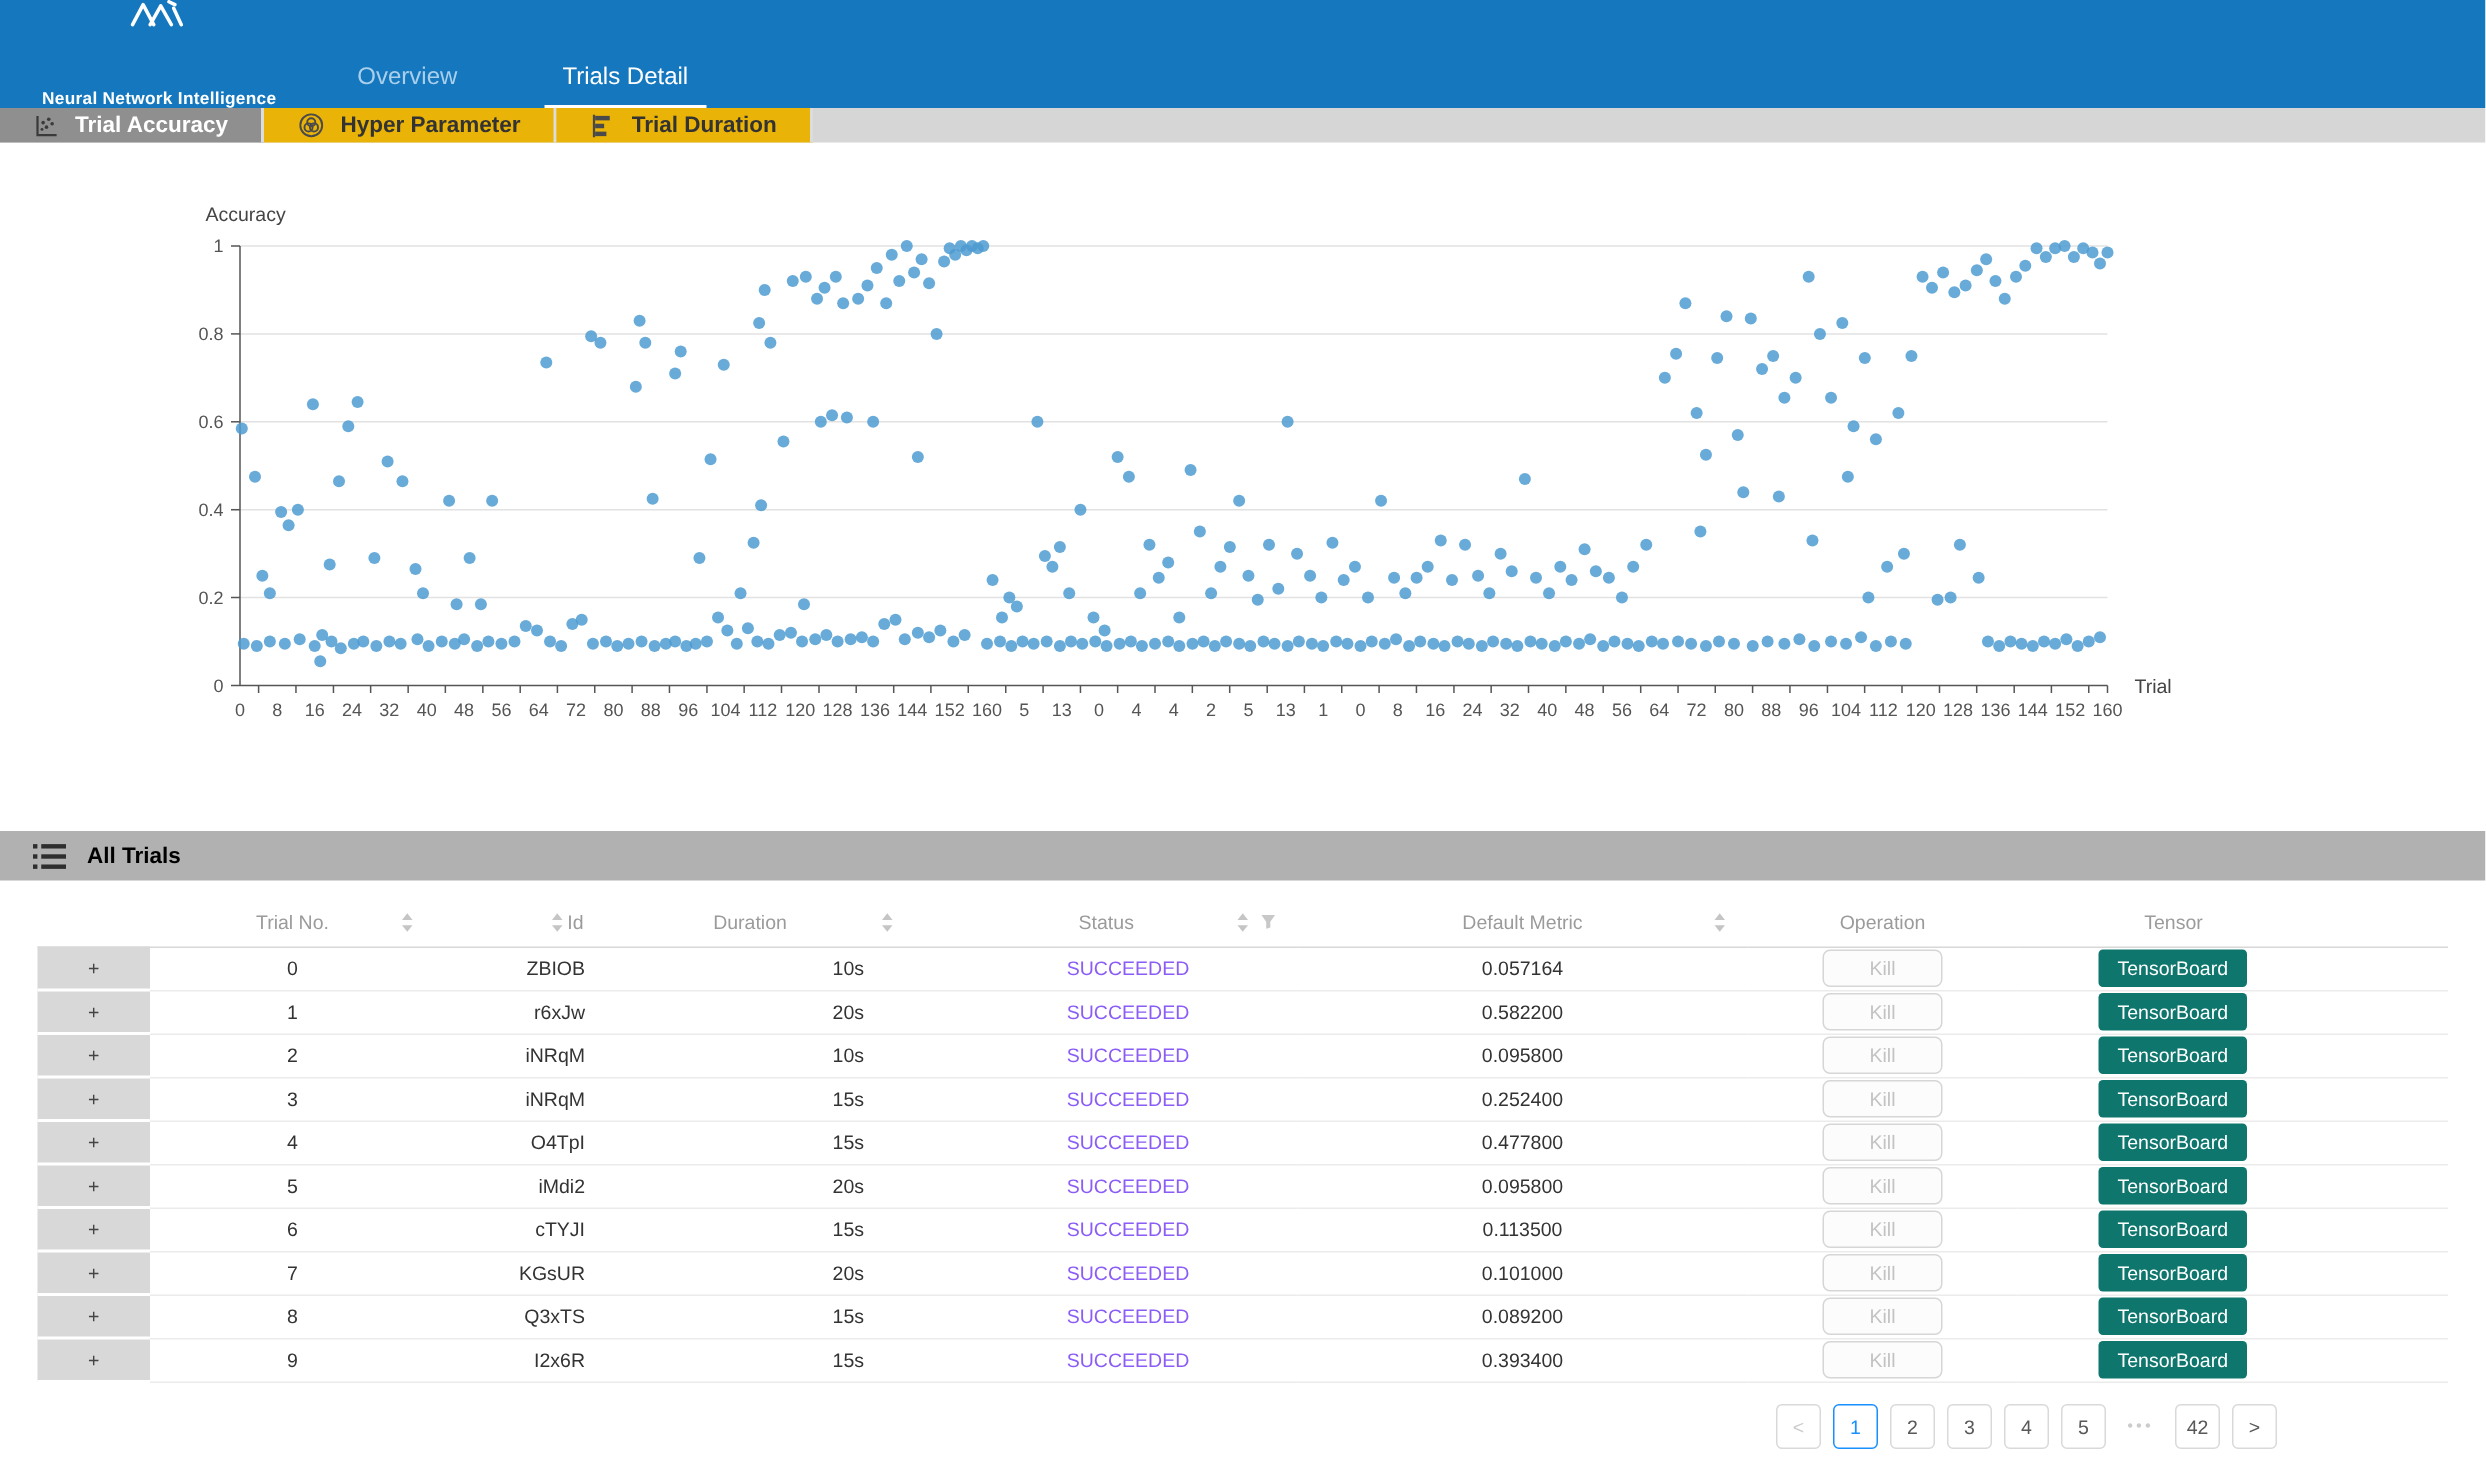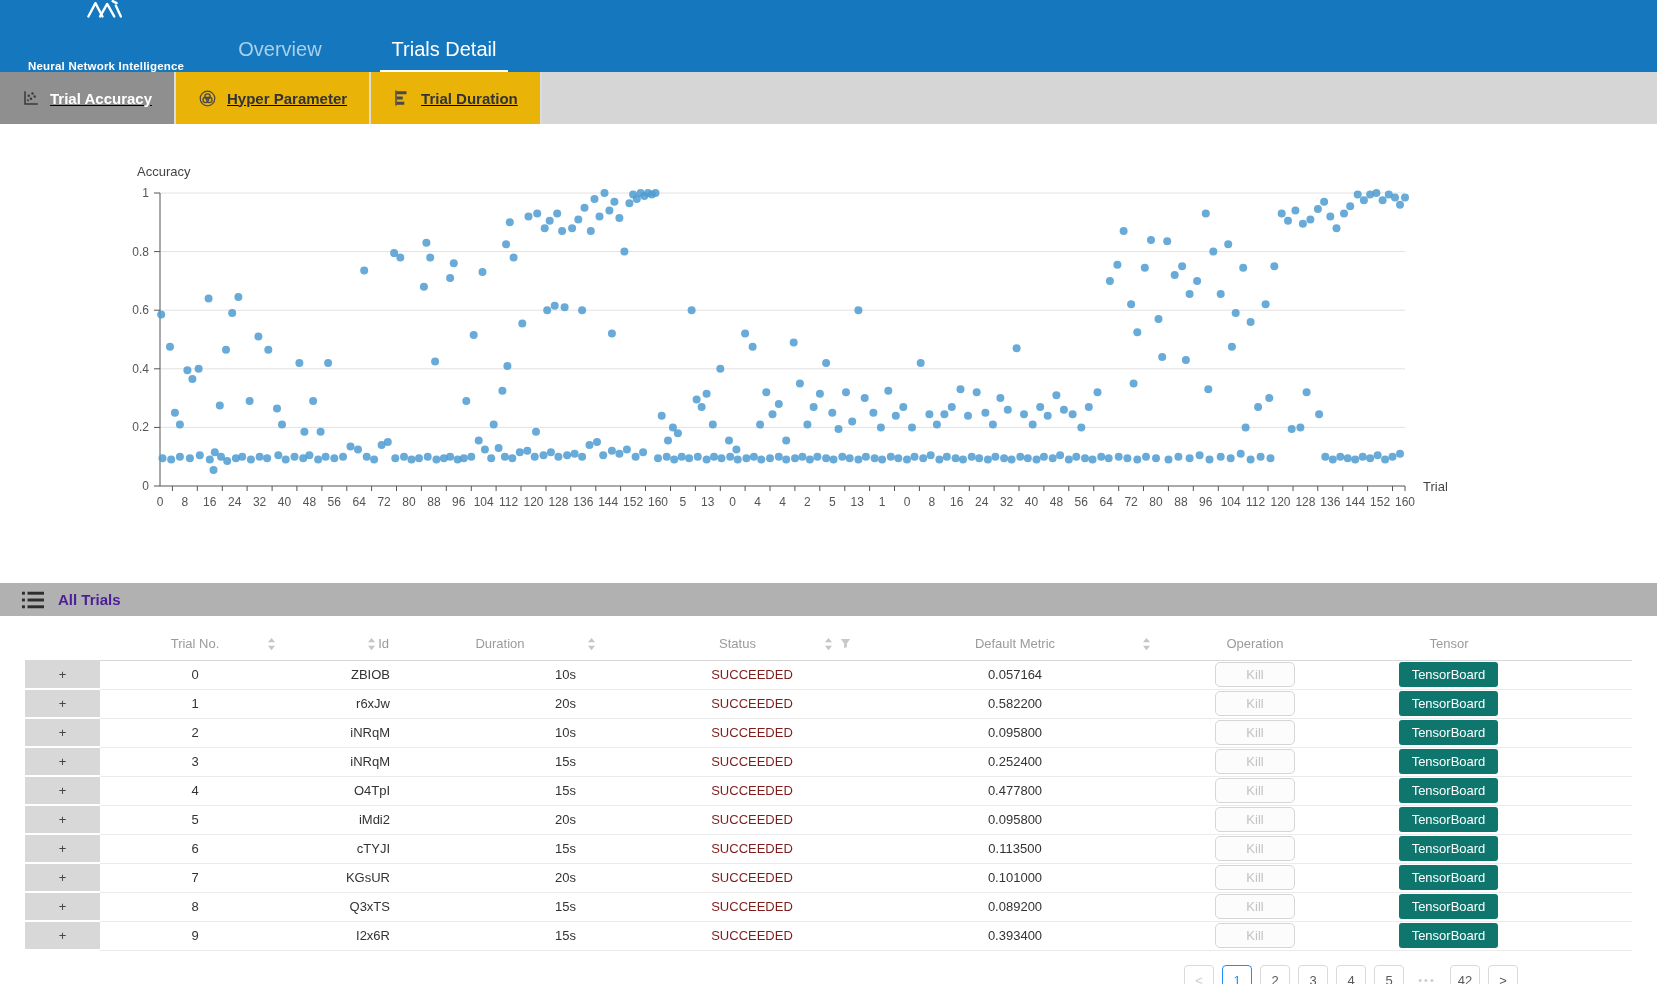--- a/index.html
+++ b/index.html
@@ -6,53 +6,53 @@
   body {
     width: 1657px; height: 984px; margin: 0; overflow: hidden;
     background: #fff; font-family: "Liberation Sans", "DejaVu Sans", sans-serif;
   }
   
   .topbar { height: 72px; background: #1578be; display: flex; }
   .logo { margin-left: 28px; display: flex; flex-direction: column; align-items: center; justify-content: center; gap: 40px; }
   .logo-glyph { display: block; }
   .logo-text { color: #fff; font-size: 11.5px; font-weight: bold; margin-top: 2px; letter-spacing: .2px; }
   .main-nav { display: flex; align-items: flex-end; margin-left: 42px; }
-  .nav-item { font-size: 20px; color: #a9cfeb; padding: 6px 12px 9px; margin-right: 46px; cursor: pointer; border-bottom: 2px solid transparent; text-align: right; }
+  .nav-item { font-size: 16px; color: #a9cfeb; padding: 6px 12px 9px; margin-right: 46px; cursor: pointer; border-bottom: 2px solid transparent; text-align: right; }
   .nav-item.active { color: #fff; border-bottom-color: #fff; }
   
-  .chart-tabs { height: 52px; background: #d6d6d6; display: flex; text-decoration: underline; }
+  .chart-tabs { height: 23px; background: #d6d6d6; display: flex; }
   .tab { display: flex; align-items: center; gap: 10px; padding: 0 22px; background: #eab308; border-right: 2px solid #dcdcdc; font-size: 15px; font-weight: bold; color: #333; cursor: pointer; }
   .tab .tab-icon { display: flex; color: #4a4a4a; }
   .tab.active { background: #8f8f8f; color: #fff; }
   .tab.active .tab-icon { color: #3a3a3a; }
   
   .chart-panel { padding-top: 22px; }
   #scatter-svg { display: block; }
   .tick-label { font-size: 12px; fill: #555; }
   .axis-name { font-size: 13px; fill: #444; }
   
   .all-trials-bar { margin-top: 69px; height: 33px; background: #b1b1b1; display: flex; align-items: center; padding-left: 20px; }
   .all-trials-icon { color: #2e2e2e; display: flex; margin-right: 12px; }
-  .all-trials-title { font-size: 15px; font-weight: bold; color: #4c1d95; }
+  .all-trials-title { font-size: 15px; font-weight: bold; color: #000000; }
   
   .table-wrap { margin: 12px 25px 0; }
   table { border-collapse: collapse; table-layout: fixed; width: 1607px; }
   th { font-weight: normal; color: #9b9b9b; font-size: 13px; height: 32px; position: relative; border-bottom: 1px solid #d8d8d8; }
   td { height: 29px; font-size: 13px; color: #333; border-bottom: 1px solid #ebebeb; padding: 0; }
   td.col-expand { background: #d8d8d8; border-bottom: 2px solid #fff; text-align: center; color: #444; cursor: pointer; font-size: 13px; }
   th.col-trialNo, td.col-trialNo { text-align: center; }
   th.col-id, td.col-id { text-align: right; padding-left: 8px; }
   th.col-duration { text-align: center; }
   td.col-duration { text-align: right; padding-right: 34px; }
   th.col-status, td.col-status, th.col-metric, td.col-metric,
   th.col-operation, td.col-operation { text-align: center; }
   th.col-tensor, td.col-tensor { text-align: center; padding-right: 80px; }
   .th-icons { position: absolute; right: 14px; top: 50%; transform: translateY(-50%); display: flex; align-items: center; gap: 7px; }
   .sort-ic svg, .filter-ic svg { display: block; }
-  .status-text { color: #7f1d1d; margin-left: 29px; }
+  .status-text { color: #8b5cf6; margin-left: 29px; }
   .kill-btn { border: 1px solid #d6d6d6; background: #fcfcfc; color: #c3c3c3; border-radius: 5px; padding: 4px 30px; font-size: 13px; font-family: inherit; }
   .tb-btn { border: none; background: #0f766e; color: #fff; border-radius: 3px; padding: 5px 13px; font-size: 13px; cursor: pointer; font-family: inherit; }
   
   .pagination { margin: 14px 139px 0 0; display: flex; justify-content: flex-end; align-items: center; gap: 8px; }
   .pg-btn { min-width: 30px; height: 30px; border: 1px solid #d9d9d9; border-radius: 4px; display: flex; align-items: center; justify-content: center; font-size: 13px; color: #595959; background: #fff; cursor: pointer; padding: 0 4px; }
   .pg-btn.active { border-color: #1890ff; color: #1890ff; }
   .pg-btn.disabled { color: #ccc; cursor: default; }
   .pg-ellipsis { color: #ccc; font-size: 11px; letter-spacing: 2px; min-width: 30px; display: flex; align-items: center; justify-content: center; }
 </style>
 </head>

